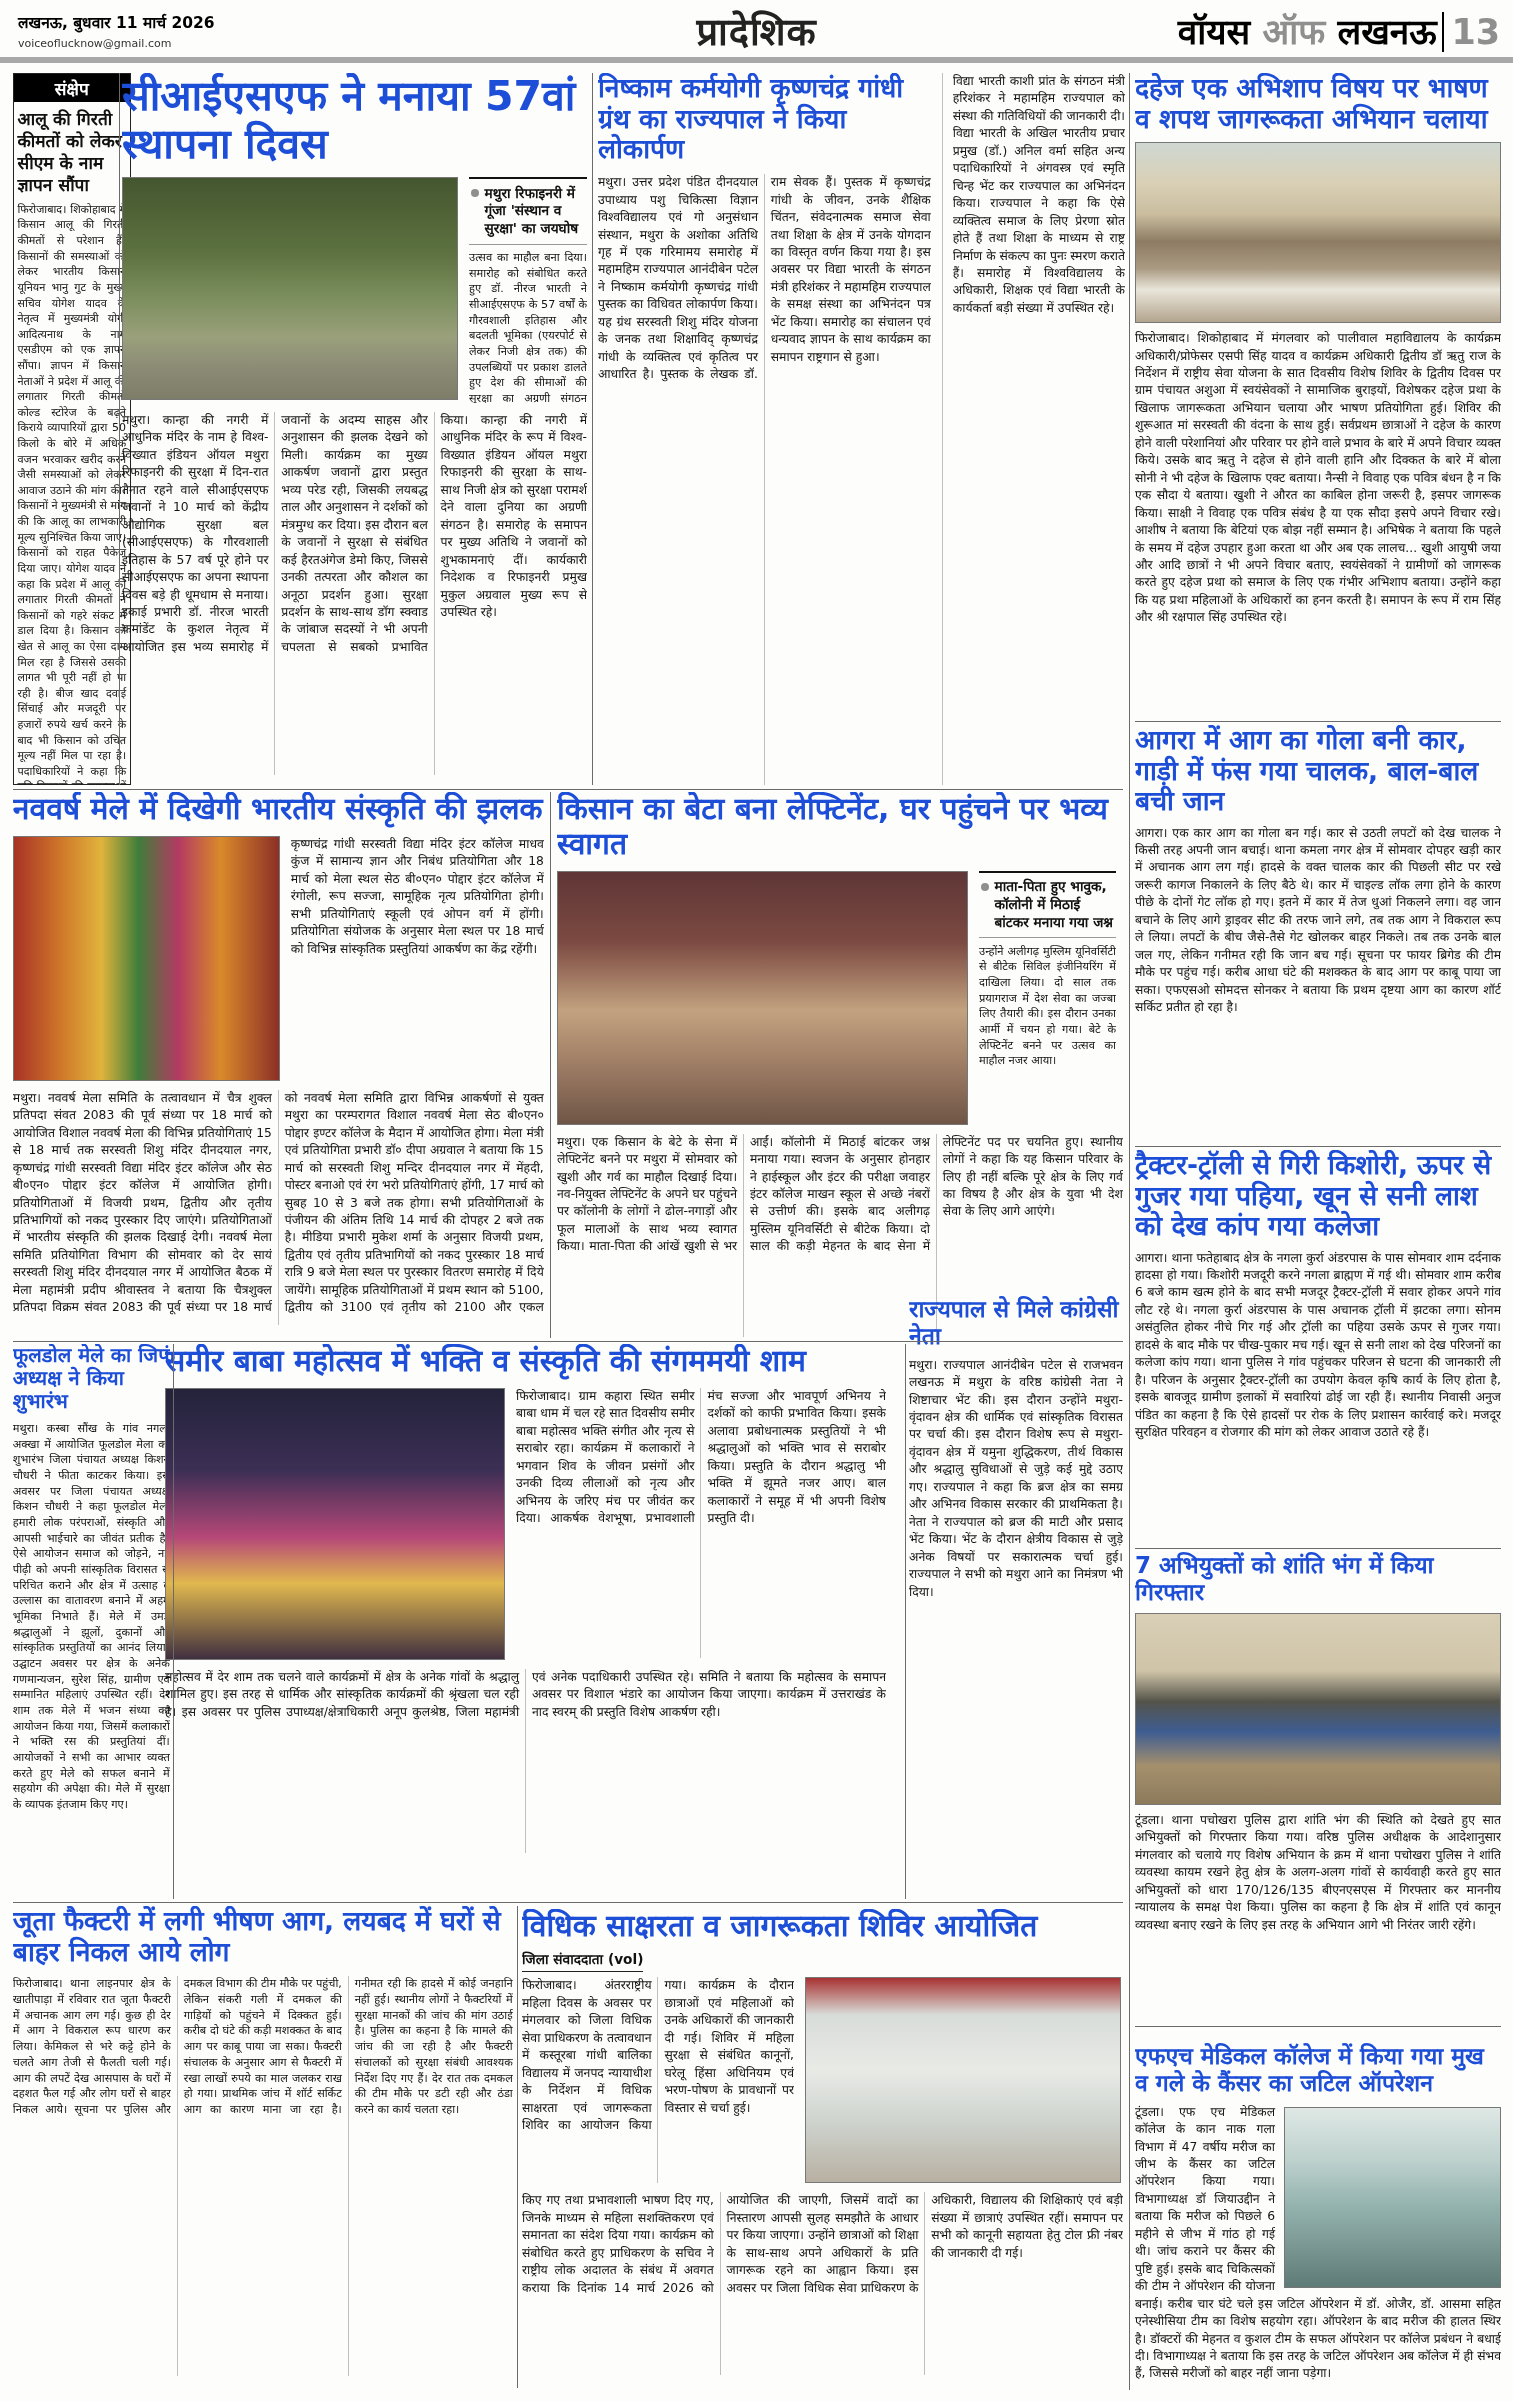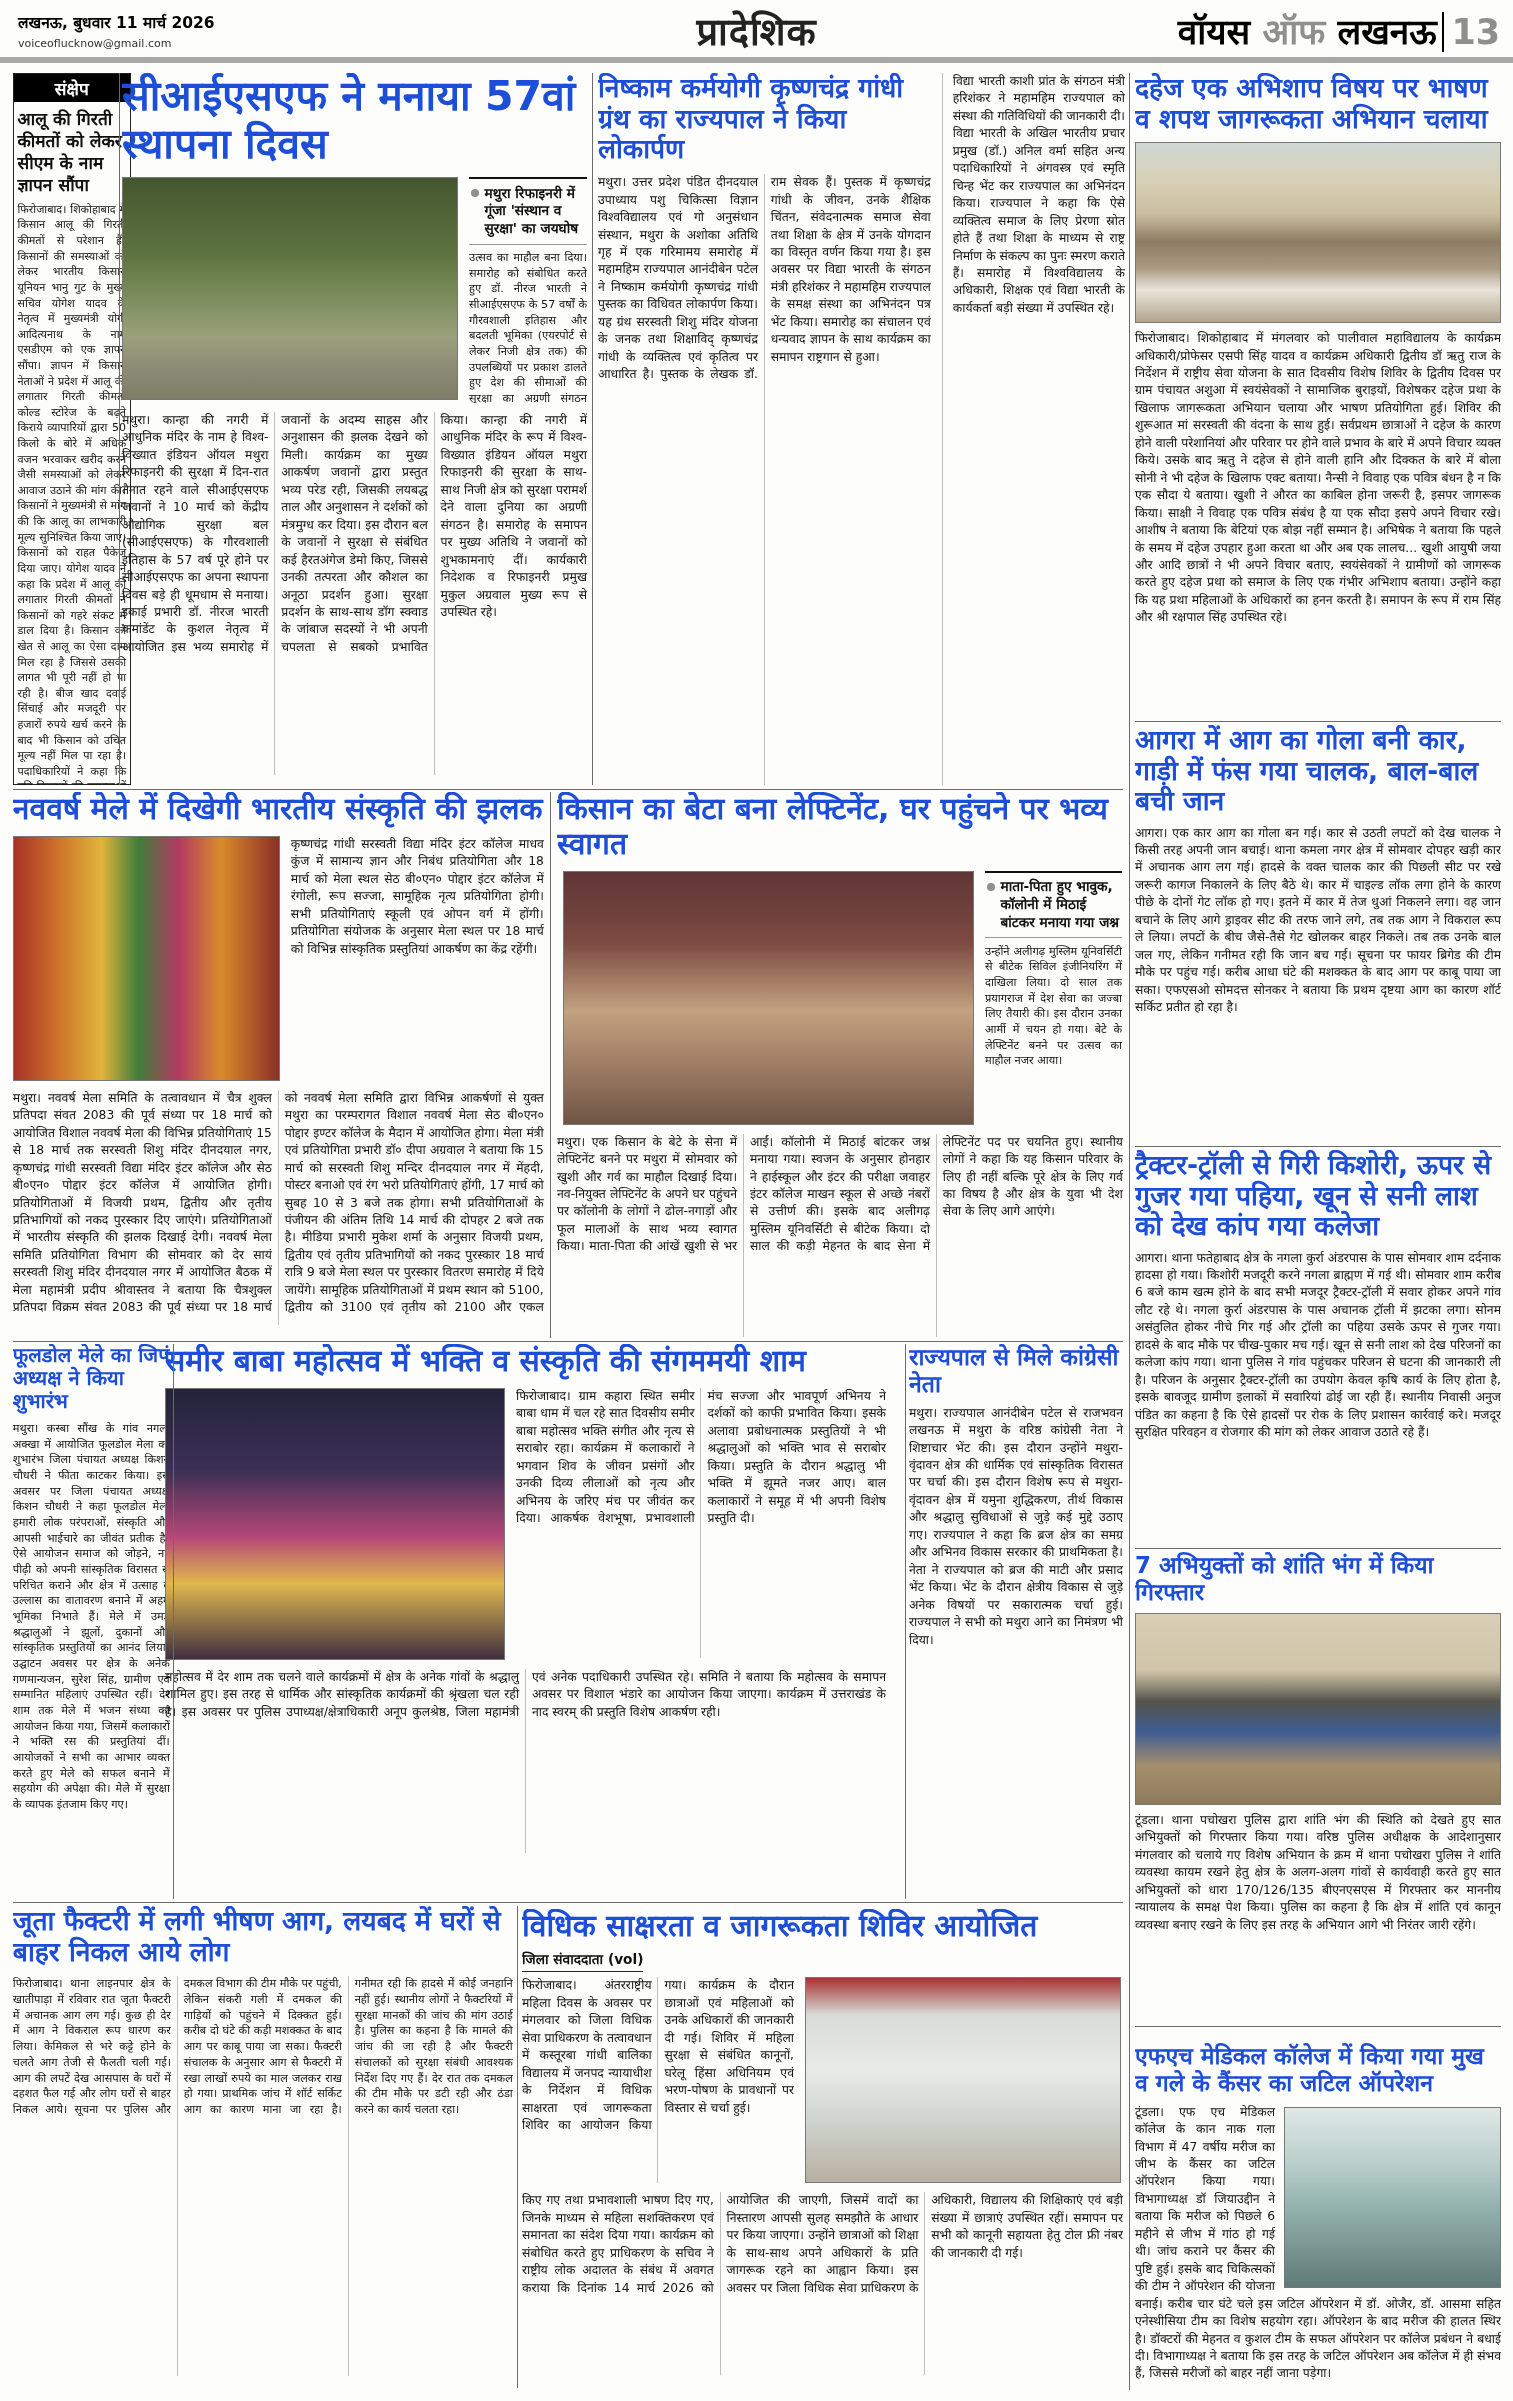--- a/index.html
+++ b/index.html
@@ -134,21 +134,21 @@
     <div class="hl hl-lg">नववर्ष मेले में दिखेगी भारतीय संस्कृति की झलक</div>
     <div class="row" style="margin-top:9px;">
       <div class="photo ph-nav" style="width:265px;height:243px;"></div>
       <div class="body-text" style="flex:1;height:243px;overflow:hidden;">कृष्णचंद्र गांधी सरस्वती विद्या मंदिर इंटर कॉलेज माधव कुंज में सामान्य ज्ञान और निबंध प्रतियोगिता और 18 मार्च को मेला स्थल सेठ बी०एन० पोद्दार इंटर कॉलेज में रंगोली, रूप सज्जा, सामूहिक नृत्य प्रतियोगिता होगी। सभी प्रतियोगिताएं स्कूली एवं ओपन वर्ग में होंगी। प्रतियोगिता संयोजक के अनुसार मेला स्थल पर 18 मार्च को विभिन्न सांस्कृतिक प्रस्तुतियां आकर्षण का केंद्र रहेंगी।</div>
     </div>
     <div class="body-text cols-2" style="margin-top:9px;height:235px;overflow:hidden;">मथुरा। नववर्ष मेला समिति के तत्वावधान में चैत्र शुक्ल प्रतिपदा संवत 2083 की पूर्व संध्या पर 18 मार्च को आयोजित विशाल नववर्ष मेला की विभिन्न प्रतियोगिताएं 15 से 18 मार्च तक सरस्वती शिशु मंदिर दीनदयाल नगर, कृष्णचंद्र गांधी सरस्वती विद्या मंदिर इंटर कॉलेज और सेठ बी०एन० पोद्दार इंटर कॉलेज में आयोजित होगी। प्रतियोगिताओं में विजयी प्रथम, द्वितीय और तृतीय प्रतिभागियों को नकद पुरस्कार दिए जाएंगे। प्रतियोगिताओं में भारतीय संस्कृति की झलक दिखाई देगी। नववर्ष मेला समिति प्रतियोगिता विभाग की सोमवार को देर सायं सरस्वती शिशु मंदिर दीनदयाल नगर में आयोजित बैठक में मेला महामंत्री प्रदीप श्रीवास्तव ने बताया कि चैत्रशुक्ल प्रतिपदा विक्रम संवत 2083 की पूर्व संध्या पर 18 मार्च को नववर्ष मेला समिति द्वारा विभिन्न आकर्षणों से युक्त मथुरा का परम्परागत विशाल नववर्ष मेला सेठ बी०एन० पोद्दार इण्टर कॉलेज के मैदान में आयोजित होगा। मेला मंत्री एवं प्रतियोगिता प्रभारी डॉ० दीपा अग्रवाल ने बताया कि 15 मार्च को सरस्वती शिशु मन्दिर दीनदयाल नगर में मेंहदी, पोस्टर बनाओ एवं रंग भरो प्रतियोगिताएं होंगी, 17 मार्च को सुबह 10 से 3 बजे तक होगा। सभी प्रतियोगिताओं के पंजीयन की अंतिम तिथि 14 मार्च की दोपहर 2 बजे तक है। मीडिया प्रभारी मुकेश शर्मा के अनुसार विजयी प्रथम, द्वितीय एवं तृतीय प्रतिभागियों को नकद पुरस्कार 18 मार्च रात्रि 9 बजे मेला स्थल पर पुरस्कार वितरण समारोह में दिये जायेंगे। सामूहिक प्रतियोगिताओं में प्रथम स्थान को 5100, द्वितीय को 3100 एवं तृतीय को 2100 और एकल प्रतियोगिता में प्रथम को 2100, द्वितीय को 1100 एवं तृतीय को 500 रुपए की धनराशि का नकद पुरस्कार दिया जाएगा। बैठक में प्रतियोगिता सह संयोजक डॉ० रुचि अग्रवाल, दीपेश श्रीवास्तव, राजीव पाठक, अजय अग्रवाल, गंगाधर अरोरा, मीडिया प्रभारी मुकेश शर्मा, दिनेश सिंह, डॉ० जमुना शर्मा, अनुराधा शर्मा, ब्रजनंदन सिंह, वृषभान गोस्वामी, महावीर सिंह, शुचि अग्रवाल, रूकमपाल, फूलचंद, महेश गोस्वामी, ठाकुरलाल, रविन्द्र प्रताप सिंह, अनामिका दीक्षित, सीमा यादव, दीपा चतुर्वेदी, प्रिया वशिष्ठ एवं कान्हा यादव आदि मुख्य रूप से उपस्थित रहे।</div>
   </div>
 
   <div class="art" style="left:557px;top:792px;width:566px;height:546px;">
     <div class="hl hl-lg">किसान का बेटा बना लेफ्टिनेंट, घर पहुंचने पर भव्य स्वागत</div>
-    <div class="row" style="margin-top:9px;margin-left:6px;">
+    <div class="row" style="margin-top:9px;">
       <div class="photo ph-kisan" style="width:409px;height:252px;"></div>
       <div style="width:137px;">
         <div class="subhead">
             <span class="bullet"></span>
             <span>माता-पिता हुए भावुक, कॉलोनी में मिठाई बांटकर मनाया गया जश्न</span>
           </div>
         <div class="body-sm" style="margin-top:5.5px;height:162px;overflow:hidden;">उन्होंने अलीगढ़ मुस्लिम यूनिवर्सिटी से बीटेक सिविल इंजीनियरिंग में दाखिला लिया। दो साल तक प्रयागराज में देश सेवा का जज्बा लिए तैयारी की। इस दौरान उनका आर्मी में चयन हो गया। बेटे के लेफ्टिनेंट बनने पर उत्सव का माहौल नजर आया।</div>
       </div>
     </div>
     <div class="body-text cols-3" style="margin-top:9px;height:203px;overflow:hidden;">मथुरा। एक किसान के बेटे के सेना में लेफ्टिनेंट बनने पर मथुरा में सोमवार को खुशी और गर्व का माहौल दिखाई दिया। नव-नियुक्त लेफ्टिनेंट के अपने घर पहुंचने पर कॉलोनी के लोगों ने ढोल-नगाड़ों और फूल मालाओं के साथ भव्य स्वागत किया। माता-पिता की आंखें खुशी से भर आईं। कॉलोनी में मिठाई बांटकर जश्न मनाया गया। स्वजन के अनुसार होनहार ने हाईस्कूल और इंटर की परीक्षा जवाहर इंटर कॉलेज माखन स्कूल से अच्छे नंबरों से उत्तीर्ण की। इसके बाद अलीगढ़ मुस्लिम यूनिवर्सिटी से बीटेक किया। दो साल की कड़ी मेहनत के बाद सेना में लेफ्टिनेंट पद पर चयनित हुए। स्थानीय लोगों ने कहा कि यह किसान परिवार के लिए ही नहीं बल्कि पूरे क्षेत्र के लिए गर्व का विषय है और क्षेत्र के युवा भी देश सेवा के लिए आगे आएंगे।</div>
@@ -161,21 +161,21 @@
 
   <div class="art" style="left:165px;top:1344px;width:721px;height:555px;">
     <div class="hl hl-lg">समीर बाबा महोत्सव में भक्ति व संस्कृति की संगममयी शाम</div>
     <div class="row" style="margin-top:9px;">
       <div class="photo ph-sameer" style="width:338px;height:270px;"></div>
       <div class="body-text cols-2" style="flex:1;height:270px;overflow:hidden;">फिरोजाबाद। ग्राम कहारा स्थित समीर बाबा धाम में चल रहे सात दिवसीय समीर बाबा महोत्सव भक्ति संगीत और नृत्य से सराबोर रहा। कार्यक्रम में कलाकारों ने भगवान शिव के जीवन प्रसंगों और उनकी दिव्य लीलाओं को नृत्य और अभिनय के जरिए मंच पर जीवंत कर दिया। आकर्षक वेशभूषा, प्रभावशाली मंच सज्जा और भावपूर्ण अभिनय ने दर्शकों को काफी प्रभावित किया। इसके अलावा प्रबोधनात्मक प्रस्तुतियों ने भी श्रद्धालुओं को भक्ति भाव से सराबोर किया। प्रस्तुति के दौरान श्रद्धालु भी भक्ति में झूमते नजर आए। बाल कलाकारों ने समूह में भी अपनी विशेष प्रस्तुति दी।</div>
     </div>
     <div class="body-text cols-2" style="margin-top:9px;height:184px;overflow:hidden;">महोत्सव में देर शाम तक चलने वाले कार्यक्रमों में क्षेत्र के अनेक गांवों के श्रद्धालु शामिल हुए। इस तरह से धार्मिक और सांस्कृतिक कार्यक्रमों की श्रृंखला चल रही है। इस अवसर पर पुलिस उपाध्यक्ष/क्षेत्राधिकारी अनूप कुलश्रेष्ठ, जिला महामंत्री एवं अनेक पदाधिकारी उपस्थित रहे। समिति ने बताया कि महोत्सव के समापन अवसर पर विशाल भंडारे का आयोजन किया जाएगा। कार्यक्रम में उत्तराखंड के नाद स्वरम् की प्रस्तुति विशेष आकर्षण रही।</div>
   </div>
 
-  <div class="art" style="left:909px;top:1344px;width:214px;height:555px;">
+  <div class="art" style="left:909px;top:1296px;width:214px;height:555px;">
     <div class="hl hl-sm">राज्यपाल से मिले कांग्रेसी नेता</div>
     <div class="body-text" style="margin-top:7.3px;height:475px;overflow:hidden;">मथुरा। राज्यपाल आनंदीबेन पटेल से राजभवन लखनऊ में मथुरा के वरिष्ठ कांग्रेसी नेता ने शिष्टाचार भेंट की। इस दौरान उन्होंने मथुरा-वृंदावन क्षेत्र की धार्मिक एवं सांस्कृतिक विरासत पर चर्चा की। इस दौरान विशेष रूप से मथुरा-वृंदावन क्षेत्र में यमुना शुद्धिकरण, तीर्थ विकास और श्रद्धालु सुविधाओं से जुड़े कई मुद्दे उठाए गए। राज्यपाल ने कहा कि ब्रज क्षेत्र का समग्र और अभिनव विकास सरकार की प्राथमिकता है। नेता ने राज्यपाल को ब्रज की माटी और प्रसाद भेंट किया। भेंट के दौरान क्षेत्रीय विकास से जुड़े अनेक विषयों पर सकारात्मक चर्चा हुई। राज्यपाल ने सभी को मथुरा आने का निमंत्रण भी दिया।</div>
   </div>
 
   <div class="art" style="left:12.8px;top:1906px;width:500px;height:484px;">
     <div class="hl hl-md">जूता फैक्टरी में लगी भीषण आग, लयबद में घरों से बाहर निकल आये लोग</div>
     <div class="body-sm cols-3" style="margin-top:9px;height:400px;overflow:hidden;">फिरोजाबाद। थाना लाइनपार क्षेत्र के खातीपाड़ा में रविवार रात जूता फैक्टरी में अचानक आग लग गई। कुछ ही देर में आग ने विकराल रूप धारण कर लिया। केमिकल से भरे कट्टे होने के चलते आग तेजी से फैलती चली गई। आग की लपटें देख आसपास के घरों में दहशत फैल गई और लोग घरों से बाहर निकल आये। सूचना पर पुलिस और दमकल विभाग की टीम मौके पर पहुंची, लेकिन संकरी गली में दमकल की गाड़ियों को पहुंचने में दिक्कत हुई। करीब दो घंटे की कड़ी मशक्कत के बाद आग पर काबू पाया जा सका। फैक्टरी संचालक के अनुसार आग से फैक्टरी में रखा लाखों रुपये का माल जलकर राख हो गया। प्राथमिक जांच में शॉर्ट सर्किट आग का कारण माना जा रहा है। गनीमत रही कि हादसे में कोई जनहानि नहीं हुई। स्थानीय लोगों ने फैक्टरियों में सुरक्षा मानकों की जांच की मांग उठाई है। पुलिस का कहना है कि मामले की जांच की जा रही है और फैक्टरी संचालकों को सुरक्षा संबंधी आवश्यक निर्देश दिए गए हैं। देर रात तक दमकल की टीम मौके पर डटी रही और ठंडा करने का कार्य चलता रहा।</div>
   </div>
 
   <div class="art" style="left:522px;top:1909px;width:601px;height:480px;">

